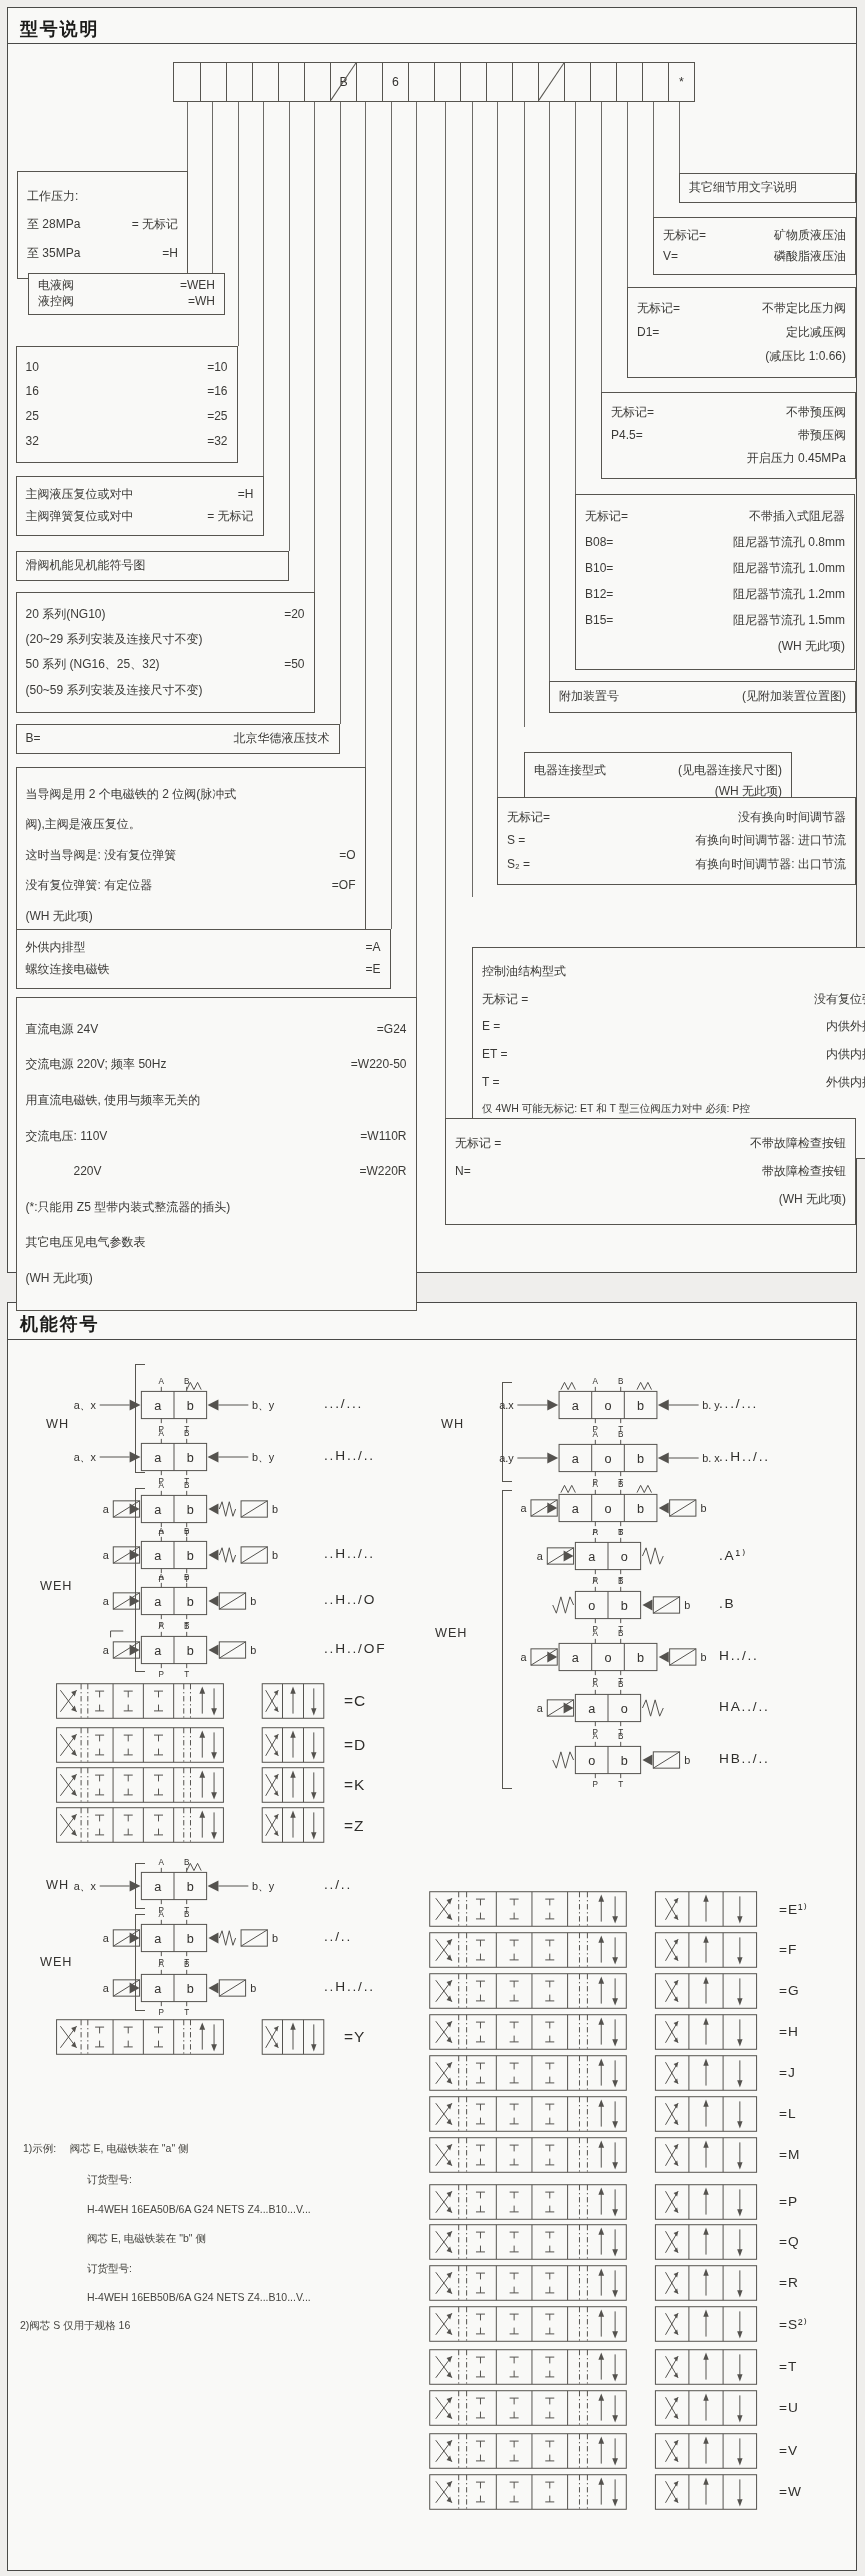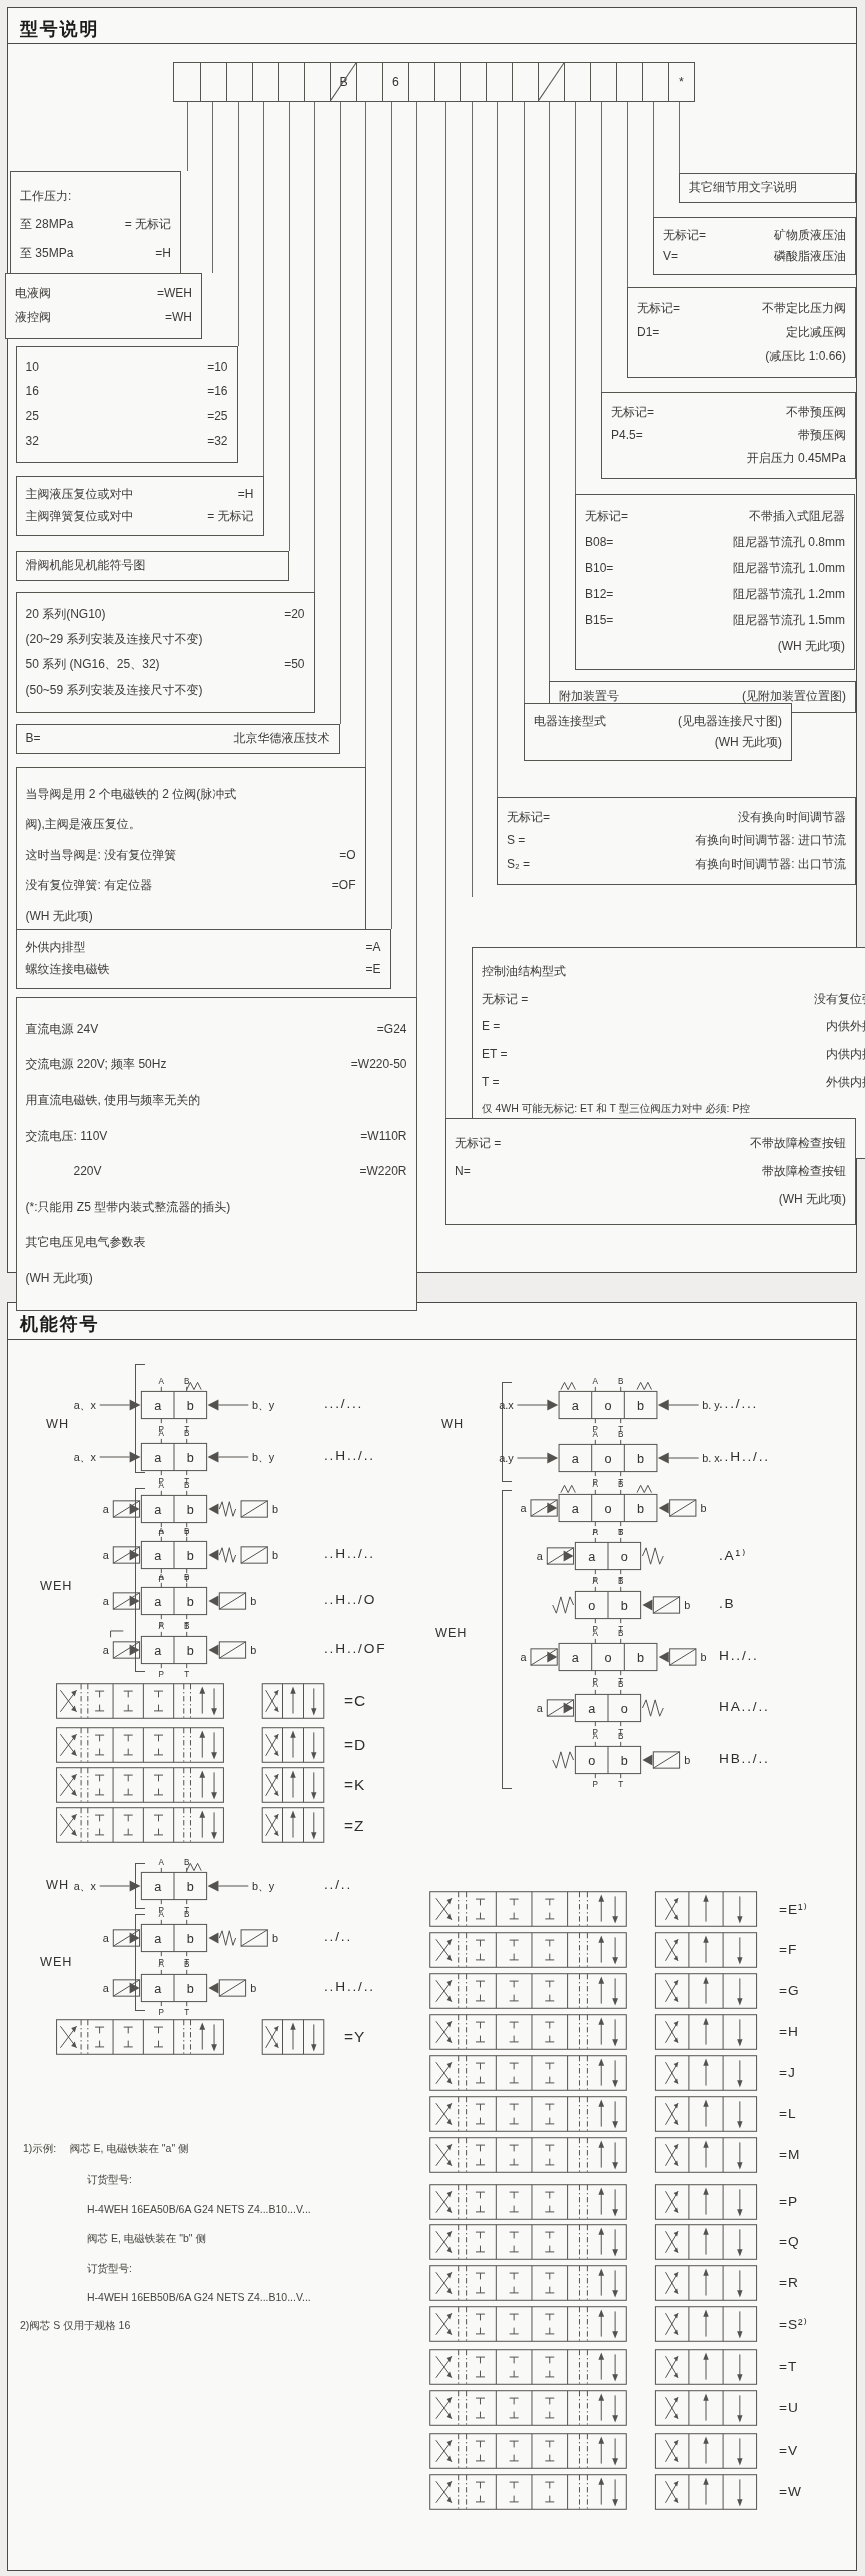--- a/index.html
+++ b/index.html
@@ -118,35 +118,35 @@
     <div class="vline" style="left:679px;top:102px;height:71px"></div>
     <div class="vline" style="left:653px;top:102px;height:115px"></div>
     <div class="vline" style="left:627px;top:102px;height:185px"></div>
     <div class="vline" style="left:601px;top:102px;height:290px"></div>
     <div class="vline" style="left:575px;top:102px;height:392px"></div>
     <div class="vline" style="left:549px;top:102px;height:579px"></div>
     <div class="vline" style="left:524px;top:102px;height:625px"></div>
     <div class="vline" style="left:497px;top:102px;height:695px"></div>
     <div class="vline" style="left:472px;top:102px;height:795px"></div>
     <div class="vline" style="left:445px;top:102px;height:1016px"></div>
-    <div class="box" style="left:10px;top:171px;width:171px;height:108px">
+    <div class="box" style="left:17px;top:171px;width:171px;height:108px">
       <div class="row">
         <span class="lv">工作压力:</span>
         <span class="rv"></span>
       </div>
       <div class="row">
         <span class="lv">至 28MPa</span>
         <span class="rv">= 无标记</span>
       </div>
       <div class="row">
         <span class="lv">至 35MPa</span>
         <span class="rv">=H</span>
       </div>
     </div>
-    <div class="box" style="left:5px;top:273px;width:197px;height:66px">
+    <div class="box" style="left:28px;top:273px;width:197px;height:42px">
       <div class="row">
         <span class="lv">电液阀</span>
         <span class="rv">=WEH</span>
       </div>
       <div class="row">
         <span class="lv">液控阀</span>
         <span class="rv">=WH</span>
       </div>
     </div>
     <div class="box" style="left:15.5px;top:346px;width:222px;height:117px">
@@ -342,21 +342,21 @@
         <span class="lv"></span>
         <span class="rv">(WH 无此项)</span>
       </div>
     </div>
     <div class="box" style="left:549px;top:681px;width:307px;height:32px">
       <div class="row">
         <span class="lv">附加装置号</span>
         <span class="rv">(见附加装置位置图)</span>
       </div>
     </div>
-    <div class="box" style="left:524px;top:703px;width:268px;height:58px">
+    <div class="box" style="left:524px;top:752px;width:268px;height:58px">
       <div class="row">
         <span class="lv">电器连接型式</span>
         <span class="rv">(见电器连接尺寸图)</span>
       </div>
       <div class="row">
         <span class="lv"></span>
         <span class="rv">(WH 无此项)</span>
       </div>
     </div>
     <div class="box" style="left:497px;top:797px;width:359px;height:88px">

